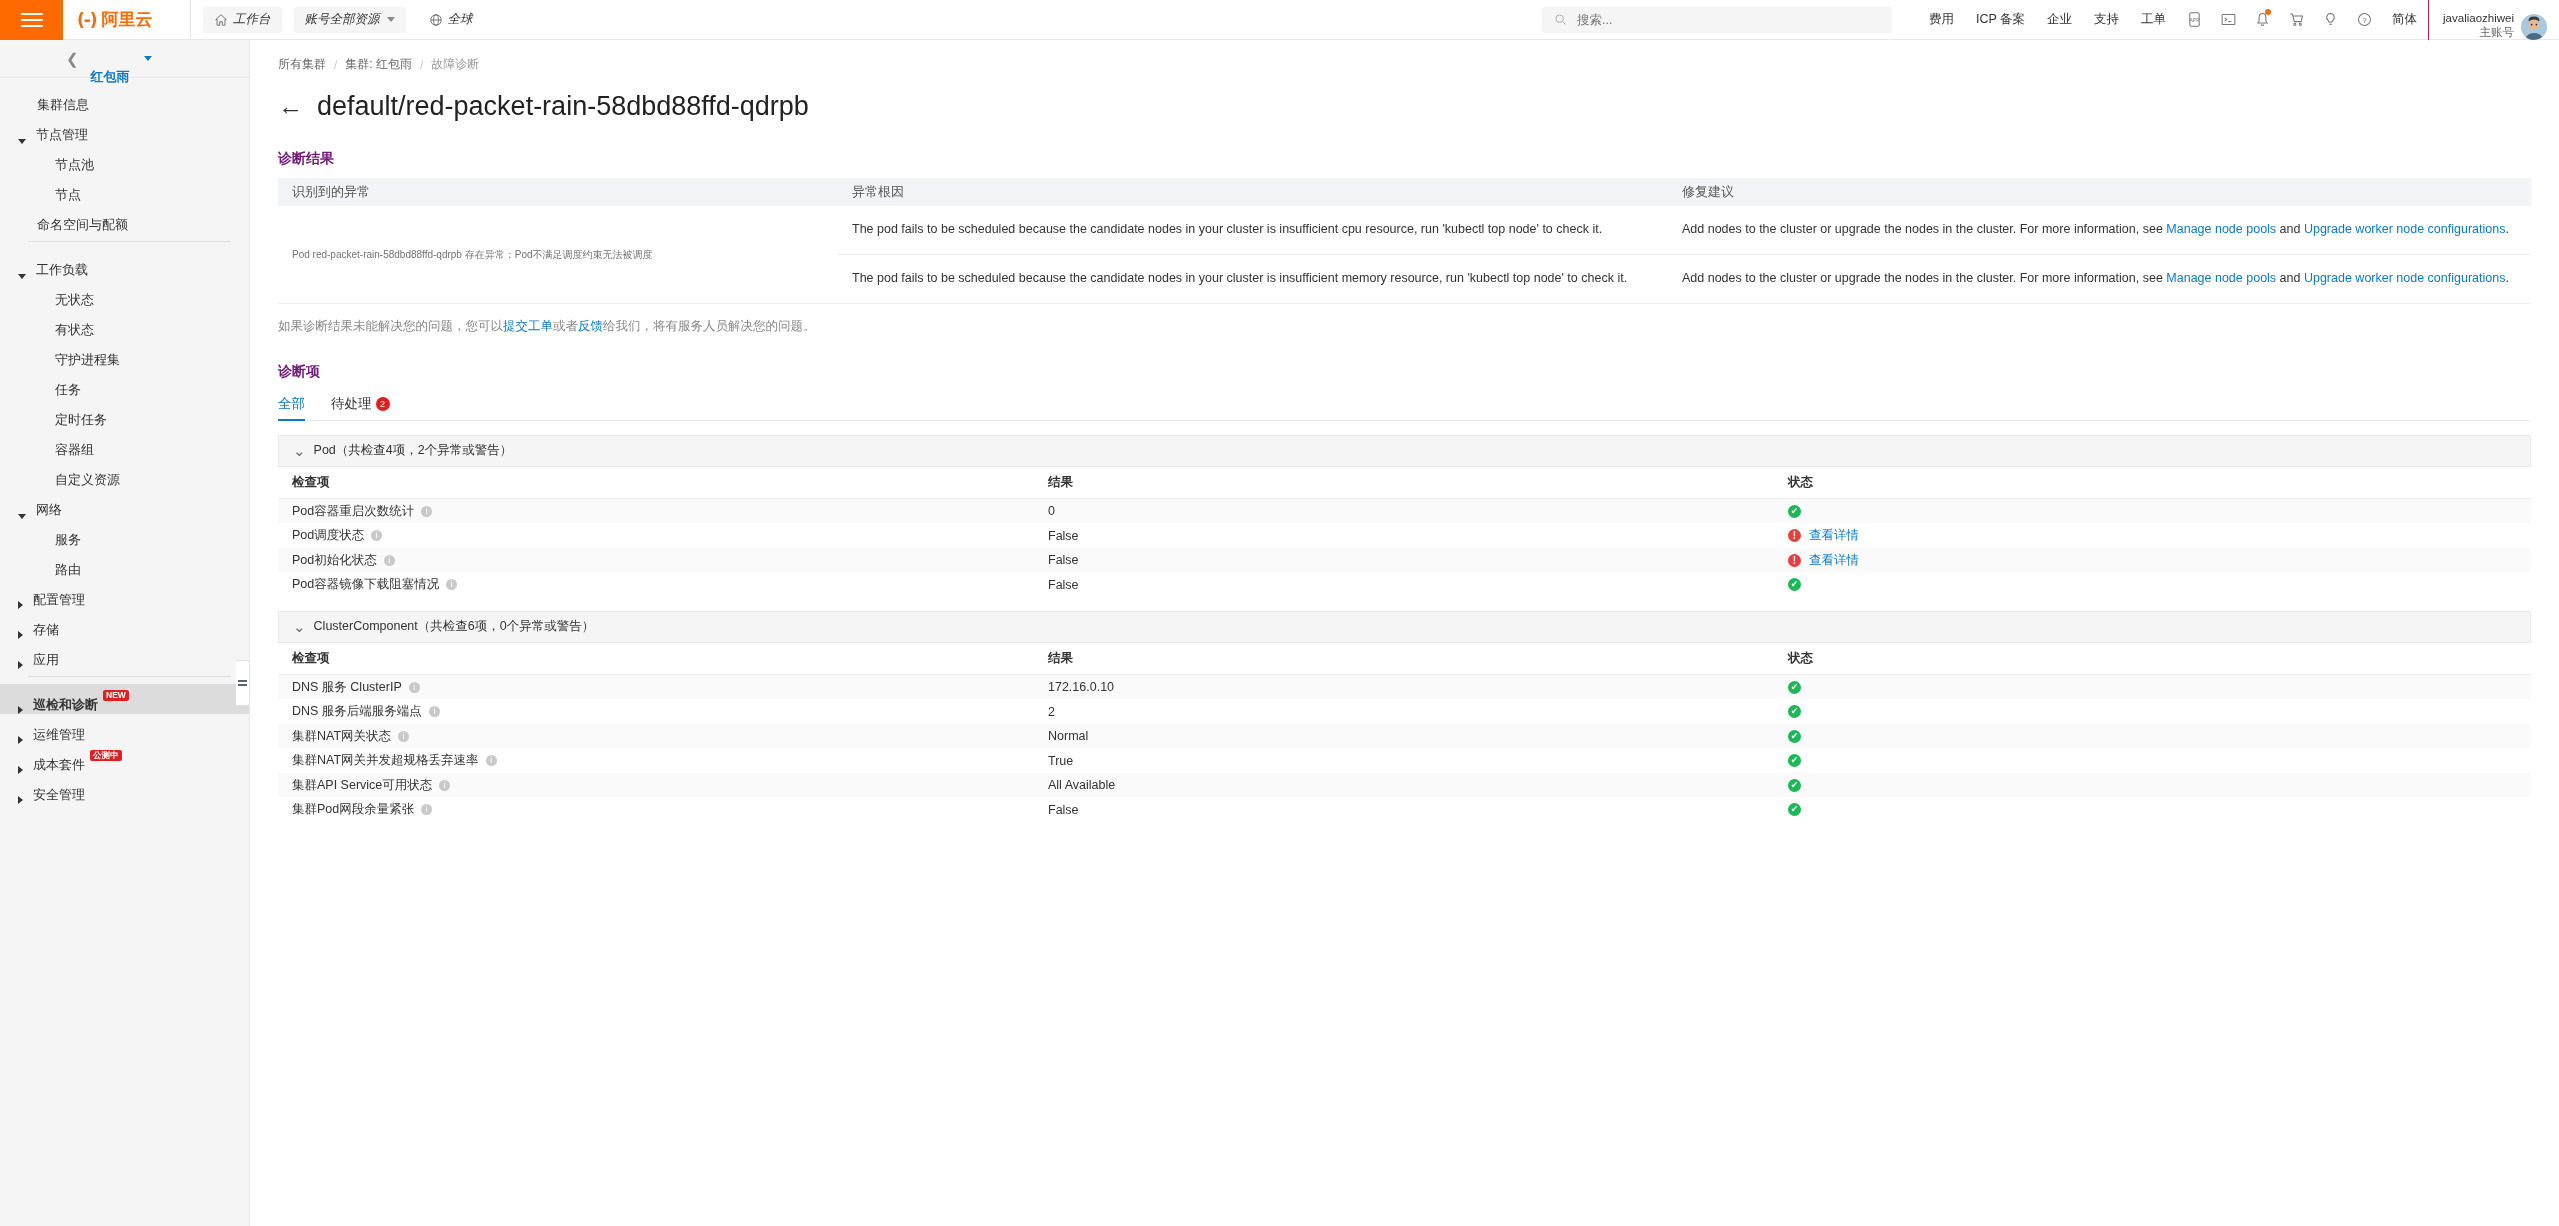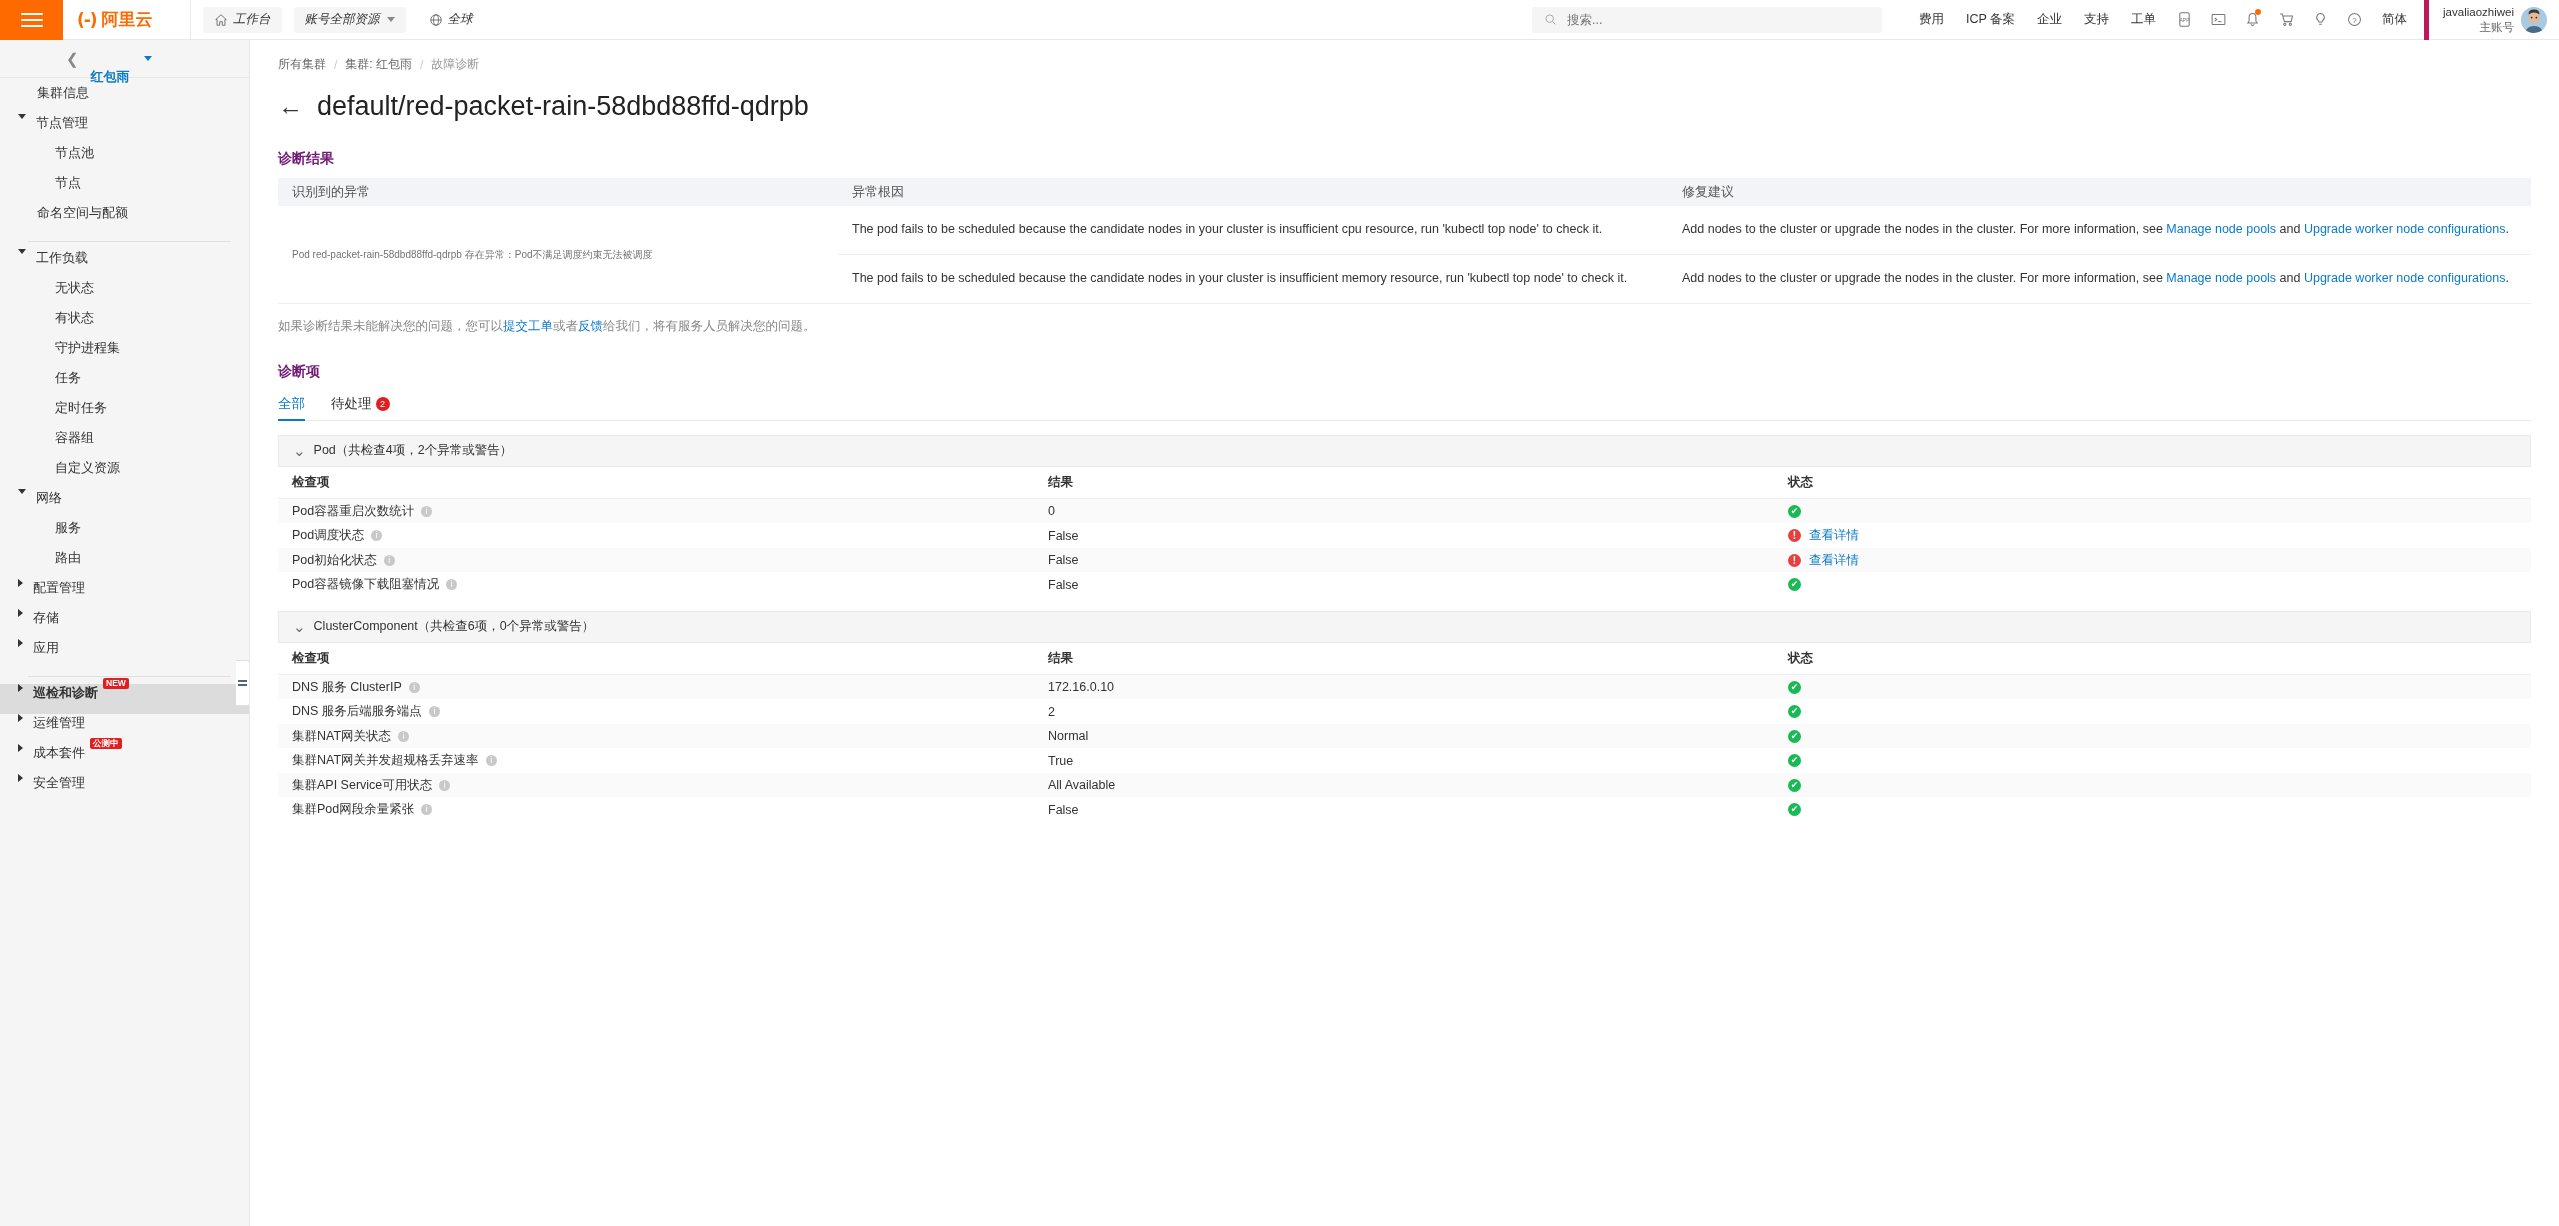--- a/index.html
+++ b/index.html
@@ -60,22 +60,22 @@
   }
   .hdr-icon-btn {
     width: 34px; height: 40px; display: flex; align-items: center; justify-content: center;
     cursor: pointer; position: relative; color: #777;
   }
   .dot-badge {
     position: absolute; top: 9px; right: 8px; width: 6px; height: 6px;
     background: #ff6a00; border-radius: 50%;
   }
   .user-box {
-    display: flex; align-items: center; gap: 7px; height: 40px;
-    padding: 0 12px 0 14px; border-left: 5px solid #be185d; margin-left: 6px; cursor: pointer;
+    display: flex; align-items: flex-end; gap: 7px; height: 40px;
+    padding: 0 12px 0 14px; border-left: 1px solid #be185d; margin-left: 0; cursor: pointer;
   }
   .user-names { display: flex; flex-direction: column; align-items: flex-end; line-height: 1.25; }
   .user-names .u1 { font-size: 11.5px; color: #333; }
   .user-names .u2 { font-size: 11.5px; color: #666; }
   .avatar {
     width: 26px; height: 26px; border-radius: 50%; overflow: hidden;
     background: #b9d3e6; flex: 0 0 auto;
   }
 
   
@@ -87,21 +87,21 @@
   .side-head {
     height: 38px; display: flex; align-items: center; gap: 12px;
     padding-left: 66px; border-bottom: 1px solid #e8e8e8; cursor: pointer;
   }
   .back-chev { color: #888; font-size: 15px; line-height: 1; }
   .side-head .clustername { color: #0a7aca; font-size: 13px; font-weight: bold; margin-top: 36px; }
   .side-head .caret-dn { border-top-color: #0a7aca; }
 
   .menu { padding-top: 6px; }
   .mi {
-    position: relative; display: flex; align-items: flex-start;
+    position: relative; display: flex; align-items: flex-end;
     height: 30px; font-size: 13px; color: #333; cursor: pointer;
     padding-left: 18px;
   }
   .mi.l1 { padding-left: 36px; }
   .mi.active { background: #dcdcdc; font-weight: bold; }
   .arrow {
     width: 0; height: 0; margin-right: 10px; flex: 0 0 auto;
   }
   .arrow.down { border-left: 4.5px solid transparent; border-right: 4.5px solid transparent; border-top: 5.5px solid #333; }
   .arrow.right { border-top: 4.5px solid transparent; border-bottom: 4.5px solid transparent; border-left: 5.5px solid #333; }

